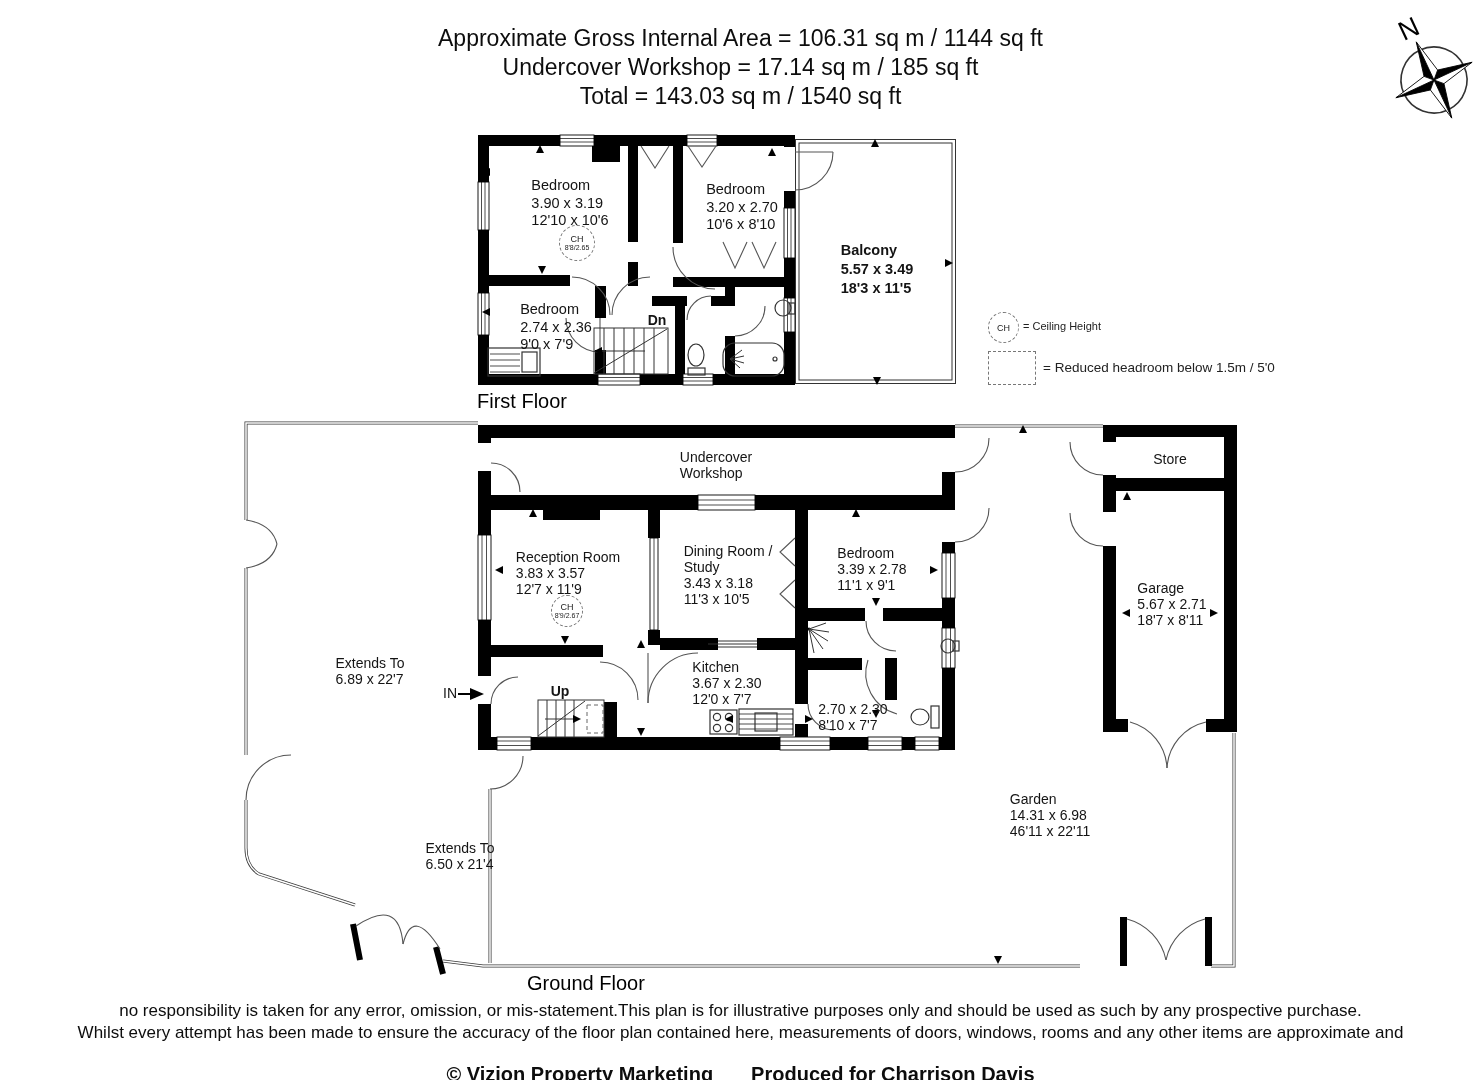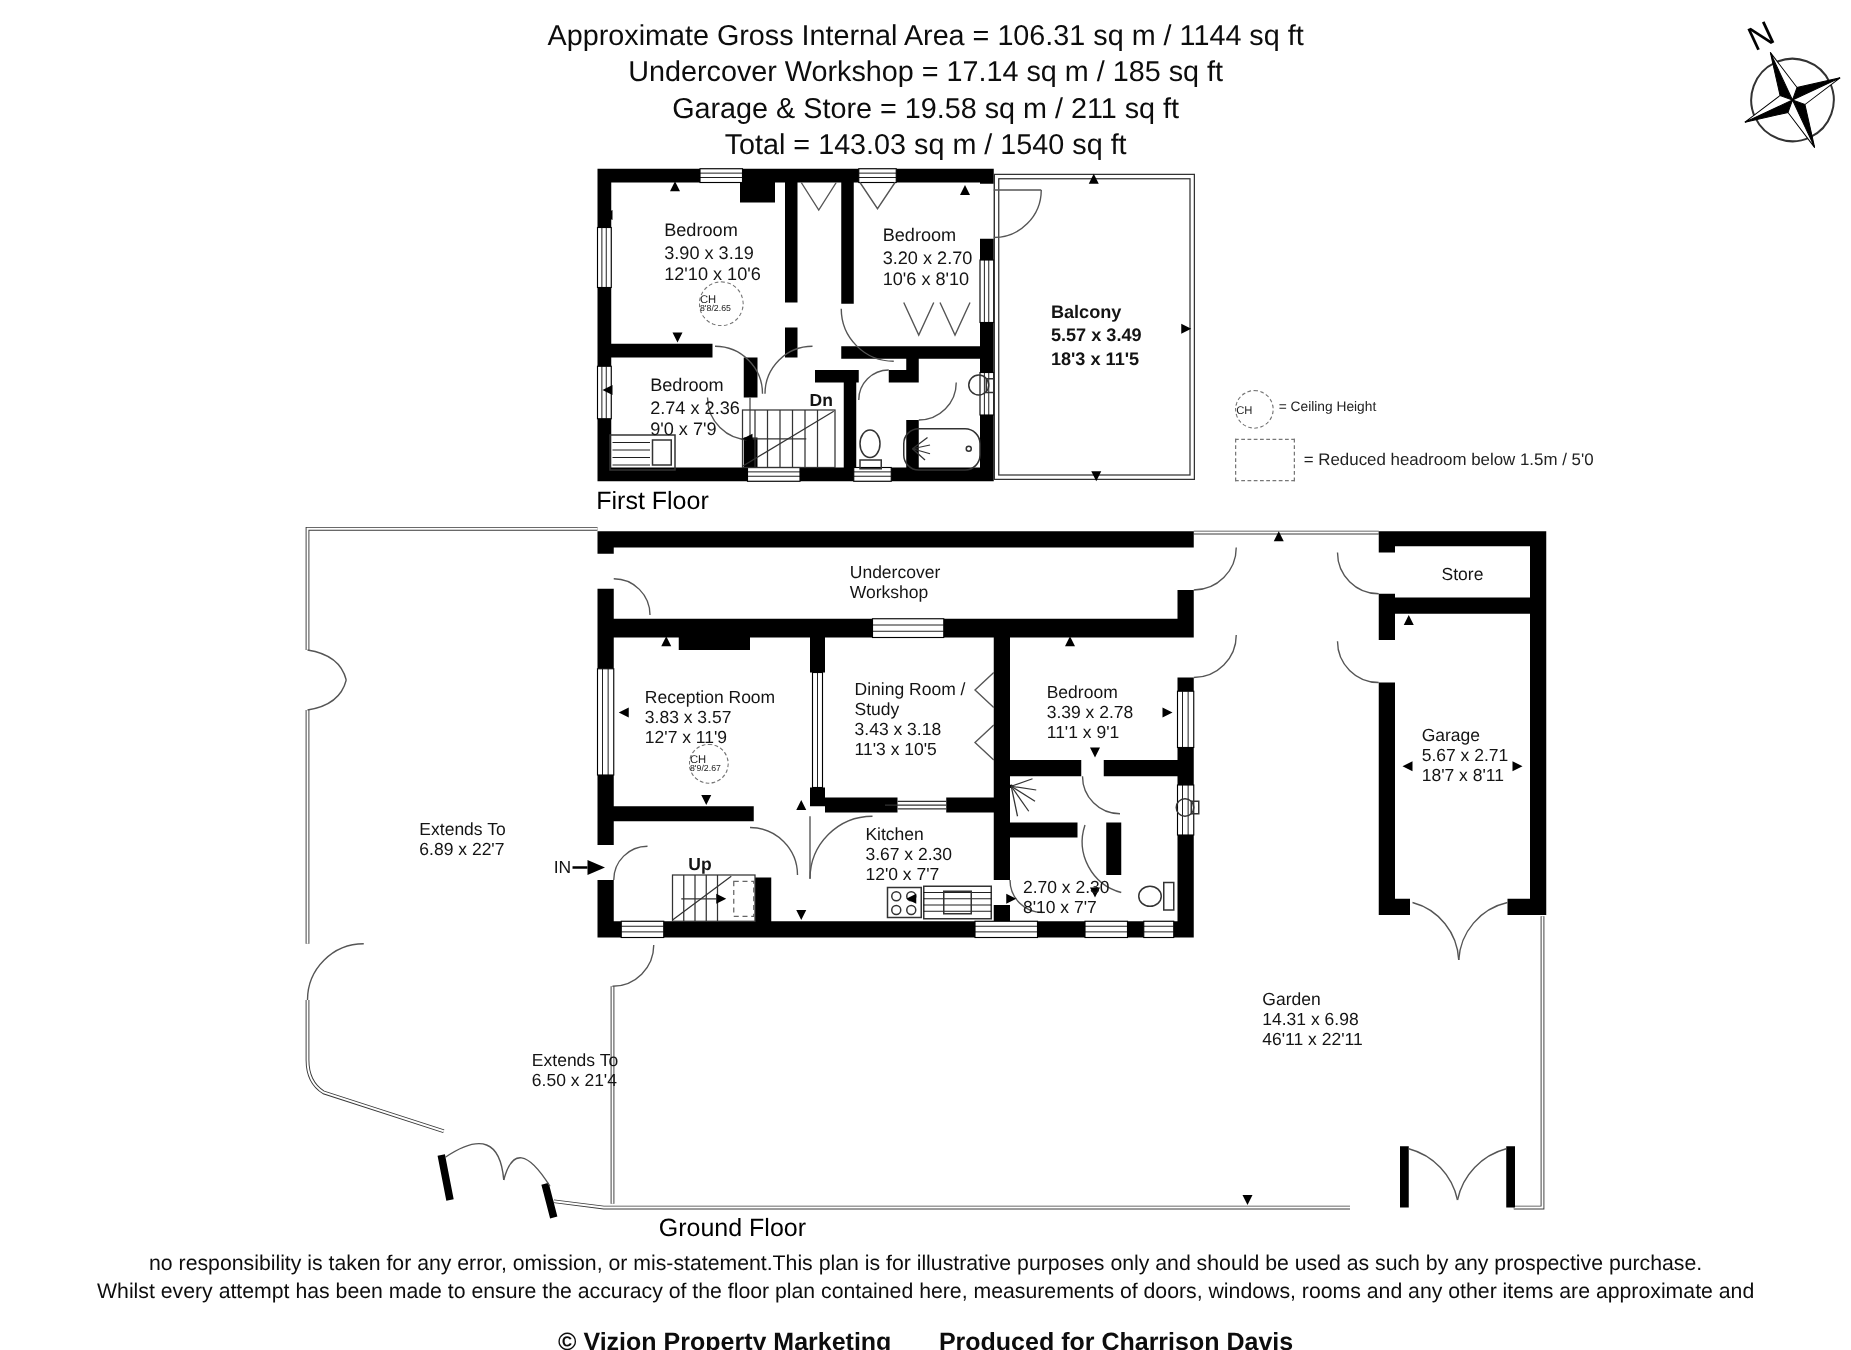--- a/index.html
+++ b/index.html
@@ -1,29 +1,29 @@
 <!DOCTYPE html>
 <html><head>
 <meta charset="utf-8">
 <style>
   html,body{margin:0;padding:0;background:#fff;}
   .page{position:relative;width:1481px;height:1080px;background:#fff;overflow:hidden;
         font-family:"Liberation Sans",sans-serif;color:#111;}
-  .hdr{position:absolute;top:14px;left:0;width:100%;text-align:center;
+  .hdr{position:absolute;top:24px;left:0;width:100%;text-align:center;
        font-size:23px;line-height:29px;color:#0d0d0d;}
   .plansvg{position:absolute;left:0;top:0;}
   .compass{position:absolute;left:1378px;top:2px;}
   .lbl{position:absolute;transform:translateX(-50%);text-align:left;
        font-size:14.5px;line-height:17.5px;color:#141414;white-space:nowrap;}
   .lbl.gf{font-size:14px;line-height:16px;}
   .lbl.bal{line-height:19px;font-weight:bold;}
   .stair-lbl{font-size:14px;font-weight:bold;}
   .title{position:absolute;font-size:20px;font-weight:normal;color:#000;}
   .chc{position:absolute;border:1.2px dashed #777;border-radius:50%;
-       display:flex;flex-direction:column;justify-content:center;color:#222;}
+       display:flex;flex-direction:column;align-items:center;justify-content:center;color:#222;}
   .chc .l1{font-size:9px;line-height:10px;}
   .chc .l2{font-size:7px;line-height:8px;}
   .legend-dash{position:absolute;border:1.3px dashed #777;}
   .leg-txt{position:absolute;color:#222;white-space:nowrap;}
   .ftr{position:absolute;left:0;width:100%;text-align:center;color:#0d0d0d;}
   .ftr .d1{font-size:17px;line-height:22px;}
   .credit{font-size:20px;font-weight:bold;margin-top:19px;}
   .credit span + span{margin-left:38px;}
   
   .wall{fill:#000;stroke:none;}
@@ -40,21 +40,20 @@
   .post{stroke:#000;stroke-width:6;}
 </style>
 </head>
 <body>
 
 <div class="page">
 
   <div class="hdr">
     <div>Approximate Gross Internal Area = 106.31 sq m / 1144 sq ft</div>
     <div>Undercover Workshop = 17.14 sq m / 185 sq ft</div>
-    <div>Garage &amp; Store = 19.58 sq m / 211 sq ft</div>
     <div>Total = 143.03 sq m / 1540 sq ft</div>
   </div>
 
   <svg class="compass" width="104" height="128" viewBox="0 0 104 128">
     <g transform="translate(56,78) rotate(-25)">
       <circle r="33" fill="none" stroke="#333" stroke-width="1.6"></circle>
       <path fill="#000" stroke="#000" stroke-width="0.8" d="M0,-42 L-7.5,-7.5 L0,0 Z M42,0 L7.5,-7.5 L0,0 Z M0,42 L7.5,7.5 L0,0 Z M-42,0 L-7.5,7.5 L0,0 Z"></path>
       <path fill="#fff" stroke="#000" stroke-width="0.8" d="M0,-42 L7.5,-7.5 L0,0 Z M42,0 L7.5,7.5 L0,0 Z M0,42 L-7.5,7.5 L0,0 Z M-42,0 L-7.5,-7.5 L0,0 Z"></path>
       <text x="-11" y="-48" font-size="27" fill="#000">N</text>
     </g>

